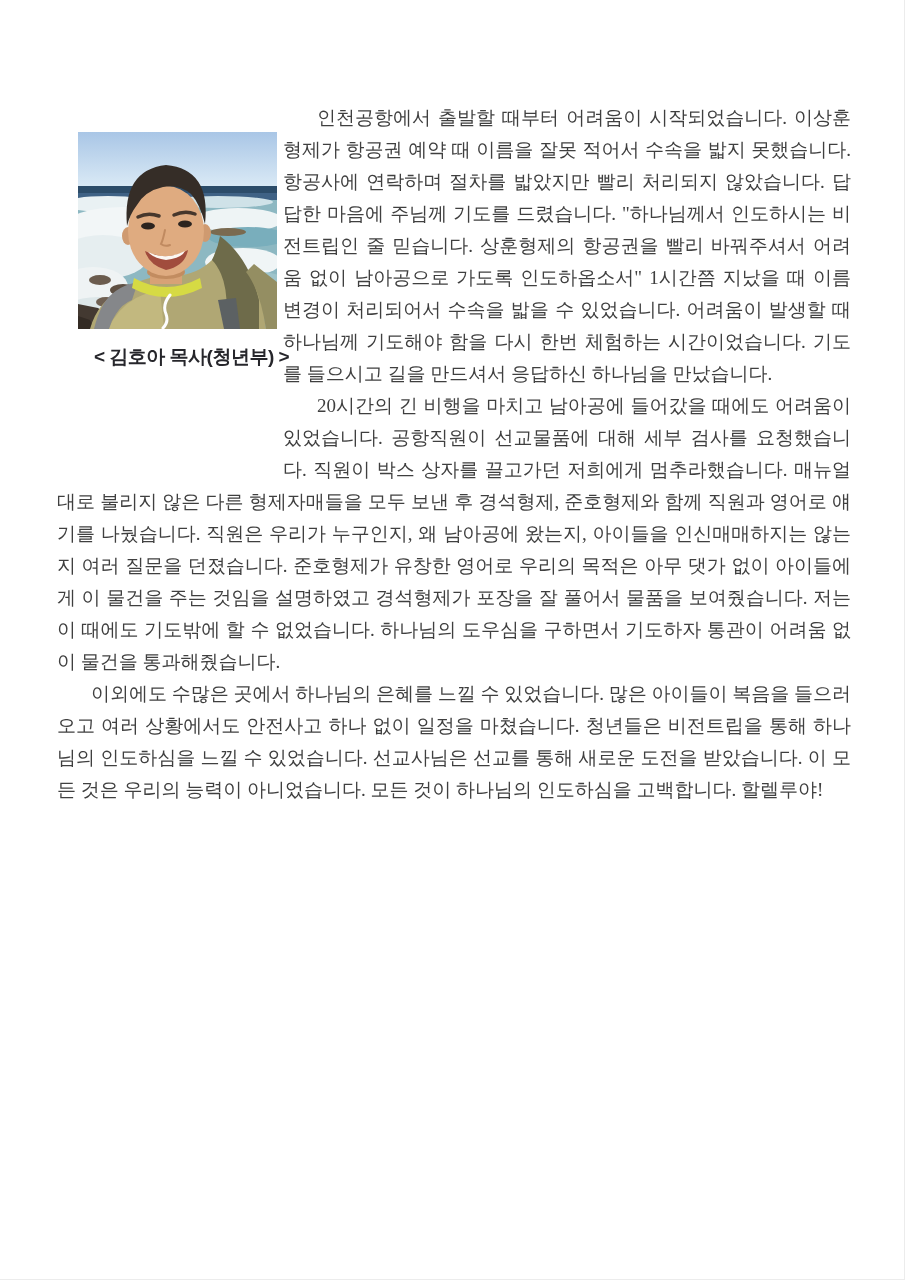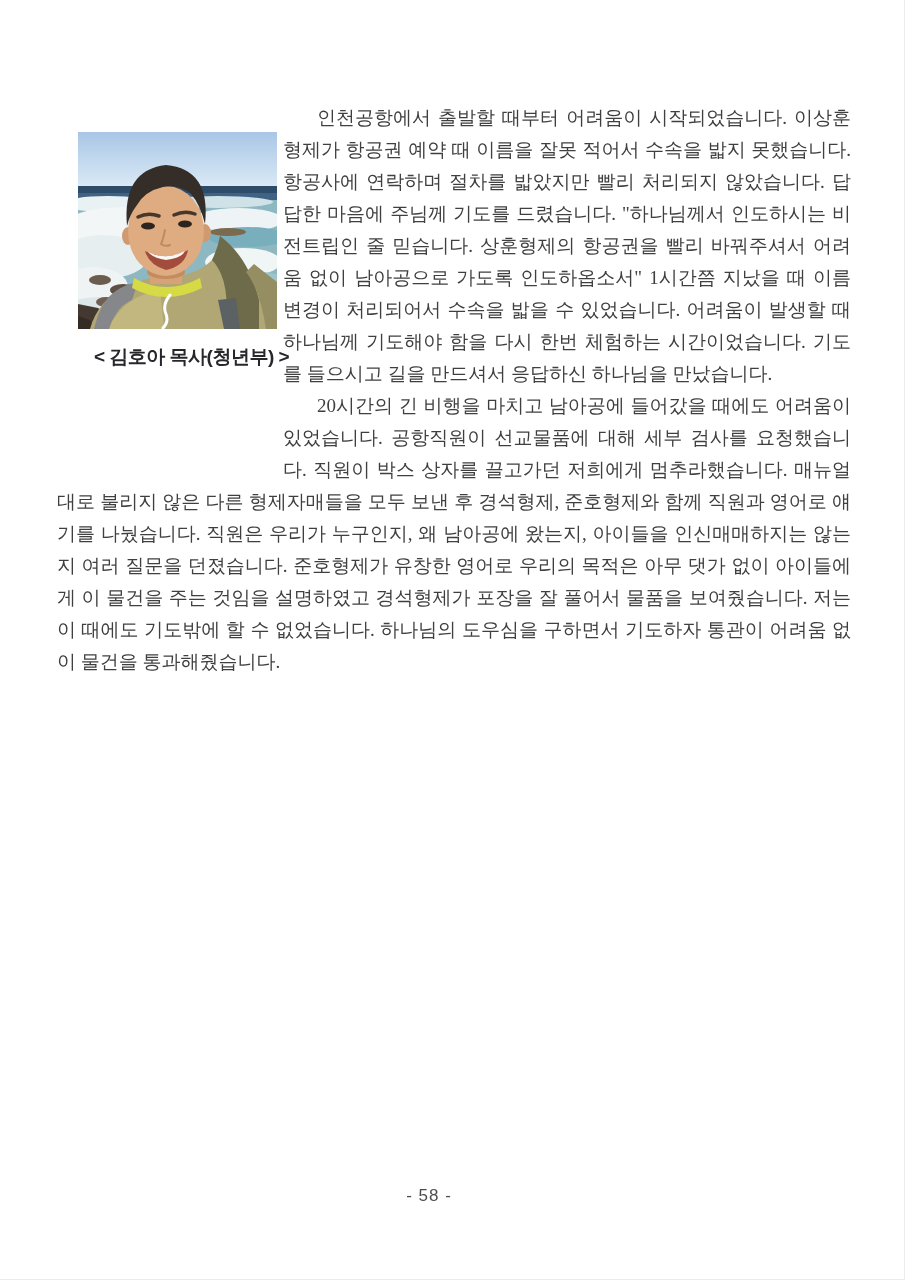--- a/index.html
+++ b/index.html
@@ -144,16 +144,16 @@
 
           <path d="M67,119 Q88,130 110,118 Q107,134 88,138 Q71,133 67,119 Z" fill="#a14c3d"></path>
           <path d="M70,120 Q88,129 107,119 Q104,126 88,128 Q75,126 70,120 Z" fill="#fbf7f2"></path>
         </g>
       </svg>
       <div class="photo-caption">&lt; 김호아 목사(청년부) &gt;</div>
     </div>
 
     <p class="para">인천공항에서 출발할 때부터 어려움이 시작되었습니다. 이상훈 형제가 항공권 예약 때 이름을 잘못 적어서 수속을 밟지 못했습니다. 항공사에 연락하며 절차를 밟았지만 빨리 처리되지 않았습니다. 답답한 마음에 주님께 기도를 드렸습니다. "하나님께서 인도하시는 비전트립인 줄 믿습니다. 상훈형제의 항공권을 빨리 바꿔주셔서 어려움 없이 남아공으로 가도록 인도하옵소서" 1시간쯤 지났을 때 이름 변경이 처리되어서 수속을 밟을 수 있었습니다. 어려움이 발생할 때 하나님께 기도해야 함을 다시 한번 체험하는 시간이었습니다. 기도를 들으시고 길을 만드셔서 응답하신 하나님을 만났습니다.</p>
     <p class="para">20시간의 긴 비행을 마치고 남아공에 들어갔을 때에도 어려움이 있었습니다. 공항직원이 선교물품에 대해 세부 검사를 요청했습니다. 직원이 박스 상자를 끌고가던 저희에게 멈추라했습니다. 매뉴얼대로 불리지 않은 다른 형제자매들을 모두 보낸 후 경석형제, 준호형제와 함께 직원과 영어로 얘기를 나눴습니다. 직원은 우리가 누구인지, 왜 남아공에 왔는지, 아이들을 인신매매하지는 않는지 여러 질문을 던졌습니다. 준호형제가 유창한 영어로 우리의 목적은 아무 댓가 없이 아이들에게 이 물건을 주는 것임을 설명하였고 경석형제가 포장을 잘 풀어서 물품을 보여줬습니다. 저는 이 때에도 기도밖에 할 수 없었습니다. 하나님의 도우심을 구하면서 기도하자 통관이 어려움 없이 물건을 통과해줬습니다.</p>
+    <p class="para">이외에도 수많은 곳에서 하나님의 은혜를 느낄 수 있었습니다. 많은 아이들이 복음을 들으러 오고 여러 상황에서도 안전사고 하나 없이 일정을 마쳤습니다. 청년들은 비전트립을 통해 하나님의 인도하심을 느낄 수 있었습니다. 선교사님은 선교를 통해 새로운 도전을 받았습니다. 이 모든 것은 우리의 능력이 아니었습니다. 모든 것이 하나님의 인도하심을 고백합니다. 할렐루야!</p>
   </div>
 
-  <div class="footer">- 58 -</div>
 </div>
 
 </body></html>

